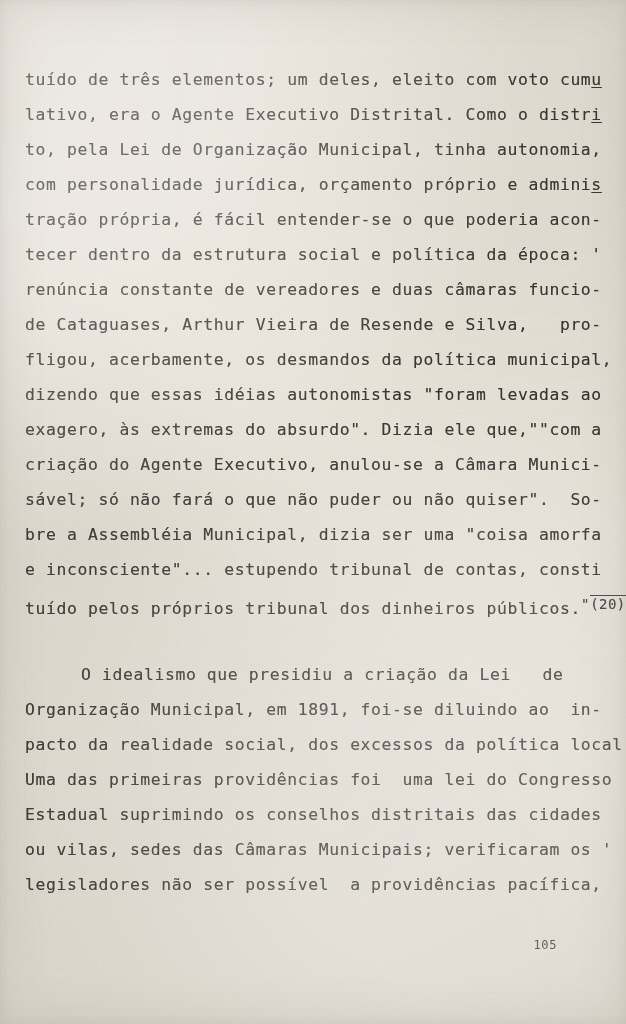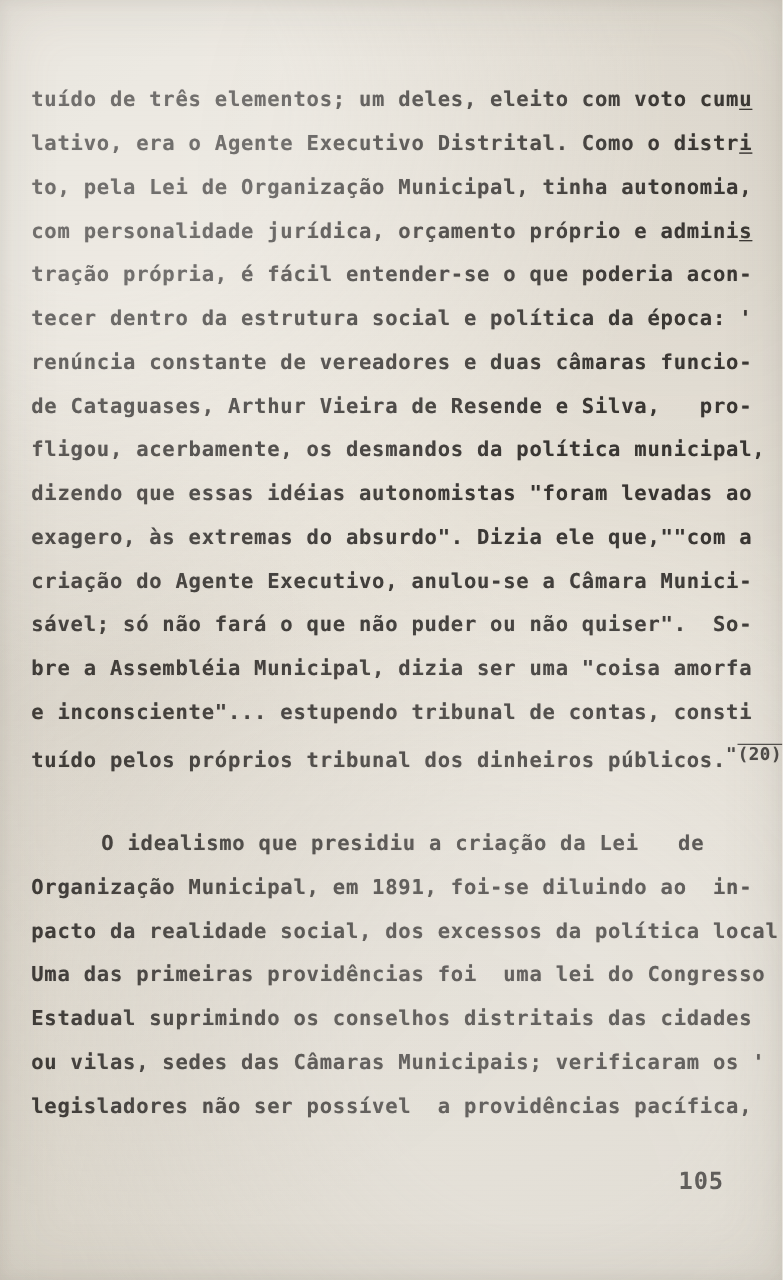--- a/index.html
+++ b/index.html
@@ -11,21 +11,20 @@
   #page {
     position: relative;
     width: 626px;
     height: 1024px;
     overflow: hidden;
     background: #e2ddd4;
     background-image:
       radial-gradient(ellipse 120% 90% at 48% 40%, #e9e4da 0%, #e4dfd5 45%, #ddd8cd 78%, #d6d1c5 100%);
     font-family: "DejaVu Sans Mono", "Liberation Mono", monospace;
     color: #32302e;
-    font-weight: bold;
     -webkit-font-smoothing: antialiased;
   }
   
   #grain {
     position: absolute;
     inset: 0;
     pointer-events: none;
     opacity: .55;
     background-image:
       radial-gradient(circle at 12% 8%,  rgba(255,255,255,.55) 0 14%, rgba(255,255,255,0) 42%),
@@ -87,23 +86,23 @@
     letter-spacing: .4px;
     vertical-align: 0.38em;
   }
   .fn .num {
     border-top: 1.4px solid #3a3734;
     padding: 0 .5px;
   }
 
   .page-number {
     position: absolute;
-    right: 47px;
+    right: 69px;
     top: 934px;
-    font-size: 19px;
+    font-size: 12px;
     line-height: 22px;
     letter-spacing: .6px;
     color: #34312e;
     white-space: pre;
   }
 </style>
 </head>
 <body>
 
 <div id="page">

